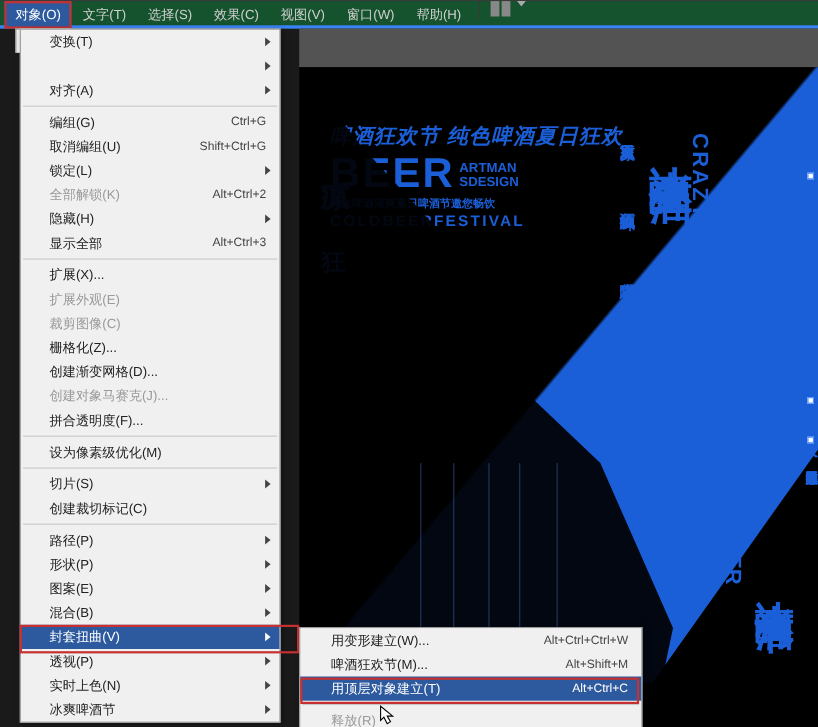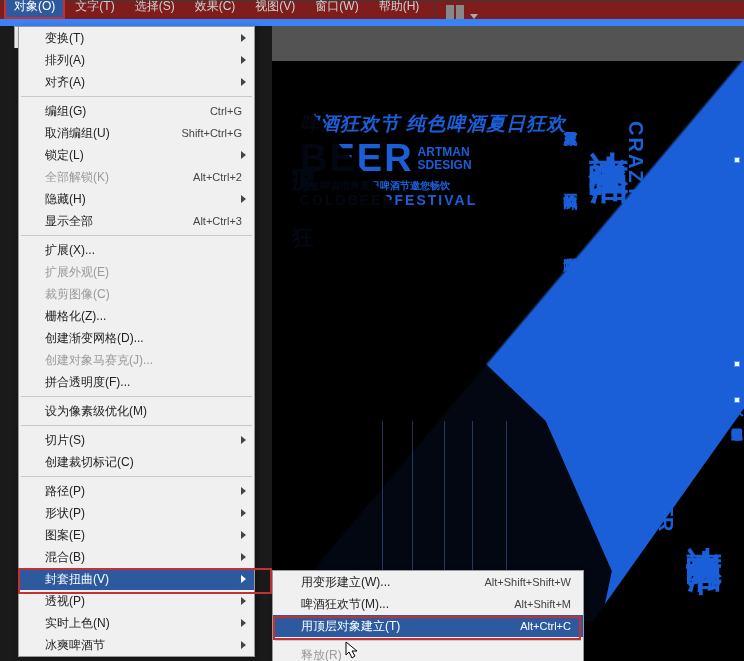--- a/index.html
+++ b/index.html
@@ -1,18 +1,18 @@
 <!DOCTYPE html>
 <html><head>
 <meta charset="utf-8">
 <style>
 * { margin: 0; padding: 0; box-sizing: border-box; font-family: "Microsoft YaHei", sans-serif; }
 body { width: 744px; height: 661px; background: #1a1a1a; overflow: hidden; position: relative; }
 
-.menubar { display: flex; background: #7f1d1d; height: 26px; align-items: flex-end; padding: 0 4px; border-top: 1px solid #3a3a3a; border-bottom: 7px solid #3b82f6; }
+.menubar { display: flex; background: #14532d; height: 26px; align-items: flex-start; padding: 0 4px; border-top: 1px solid #3a3a3a; border-bottom: 3px solid #3b82f6; }
 .menubar-item { color: #d0d0d0; font-size: 12px; padding: 4px 10px; cursor: default; }
 .menubar-item.active { background: #2d5a9e; color: #fff; border: 2px solid #c73030; padding: 2px 8px; }
 .menubar-sep { width: 1px; height: 16px; background: #3a3a3a; margin: 0 6px; }
 .arrange-icon { width: 18px; height: 14px; background: linear-gradient(#888,#888) left/8px 14px no-repeat, linear-gradient(#888,#888) right/8px 14px no-repeat; margin-left: 4px; }
 .arrange-tri { width: 0; height: 0; border-left: 4px solid transparent; border-right: 4px solid transparent; border-top: 5px solid #aaa; margin: 0 6px; }
 
 .menu { position: absolute; left: 18px; top: 26px; width: 237px; background: #f0f0f0; border: 1px solid #999; box-shadow: 2px 2px 6px rgba(0,0,0,0.3); z-index: 10; }
 .menu-row { display: flex; align-items: center; height: 22px; padding: 0 12px 0 26px; font-size: 12px; color: #222; position: relative; }
 .menu-row.disabled { color: #9a9a9a; }
 .menu-row.hover { background: #2d5a9e; color: #fff; }
@@ -116,21 +116,20 @@
   <div class="glow"></div>
 </div>
 
 <div class="menu-notch"></div>
 <div class="menu">
   <div class="menu-row">
       <span class="menu-label">变换(T)</span>
       <span class="arrow"></span>
     </div>
   <div class="menu-row">
-      <span class="menu-label">排列(A)</span>
       <span class="arrow"></span>
     </div>
   <div class="menu-row">
       <span class="menu-label">对齐(A)</span>
       <span class="arrow"></span>
     </div>
   <div class="menu-sep"></div>
   <div class="menu-row">
       <span class="menu-label">编组(G)</span>
       <span class="shortcut">Ctrl+G</span>
@@ -221,21 +220,21 @@
   <div class="menu-row">
       <span class="menu-label">冰爽啤酒节</span>
       <span class="arrow"></span>
     </div>
 </div>
 <div class="redbox1"></div>
 
 <div class="submenu">
   <div class="menu-row">
       <span class="menu-label">用变形建立(W)...</span>
-      <span class="shortcut">Alt+Shift+Shift+W</span>
+      <span class="shortcut">Alt+Ctrl+Ctrl+W</span>
     </div>
   <div class="menu-row">
       <span class="menu-label">啤酒狂欢节(M)...</span>
       <span class="shortcut">Alt+Shift+M</span>
     </div>
   <div class="menu-row hover">
       <span class="menu-label">用顶层对象建立(T)</span>
       <span class="shortcut">Alt+Ctrl+C</span>
     </div>
   <div class="menu-sep"></div>

